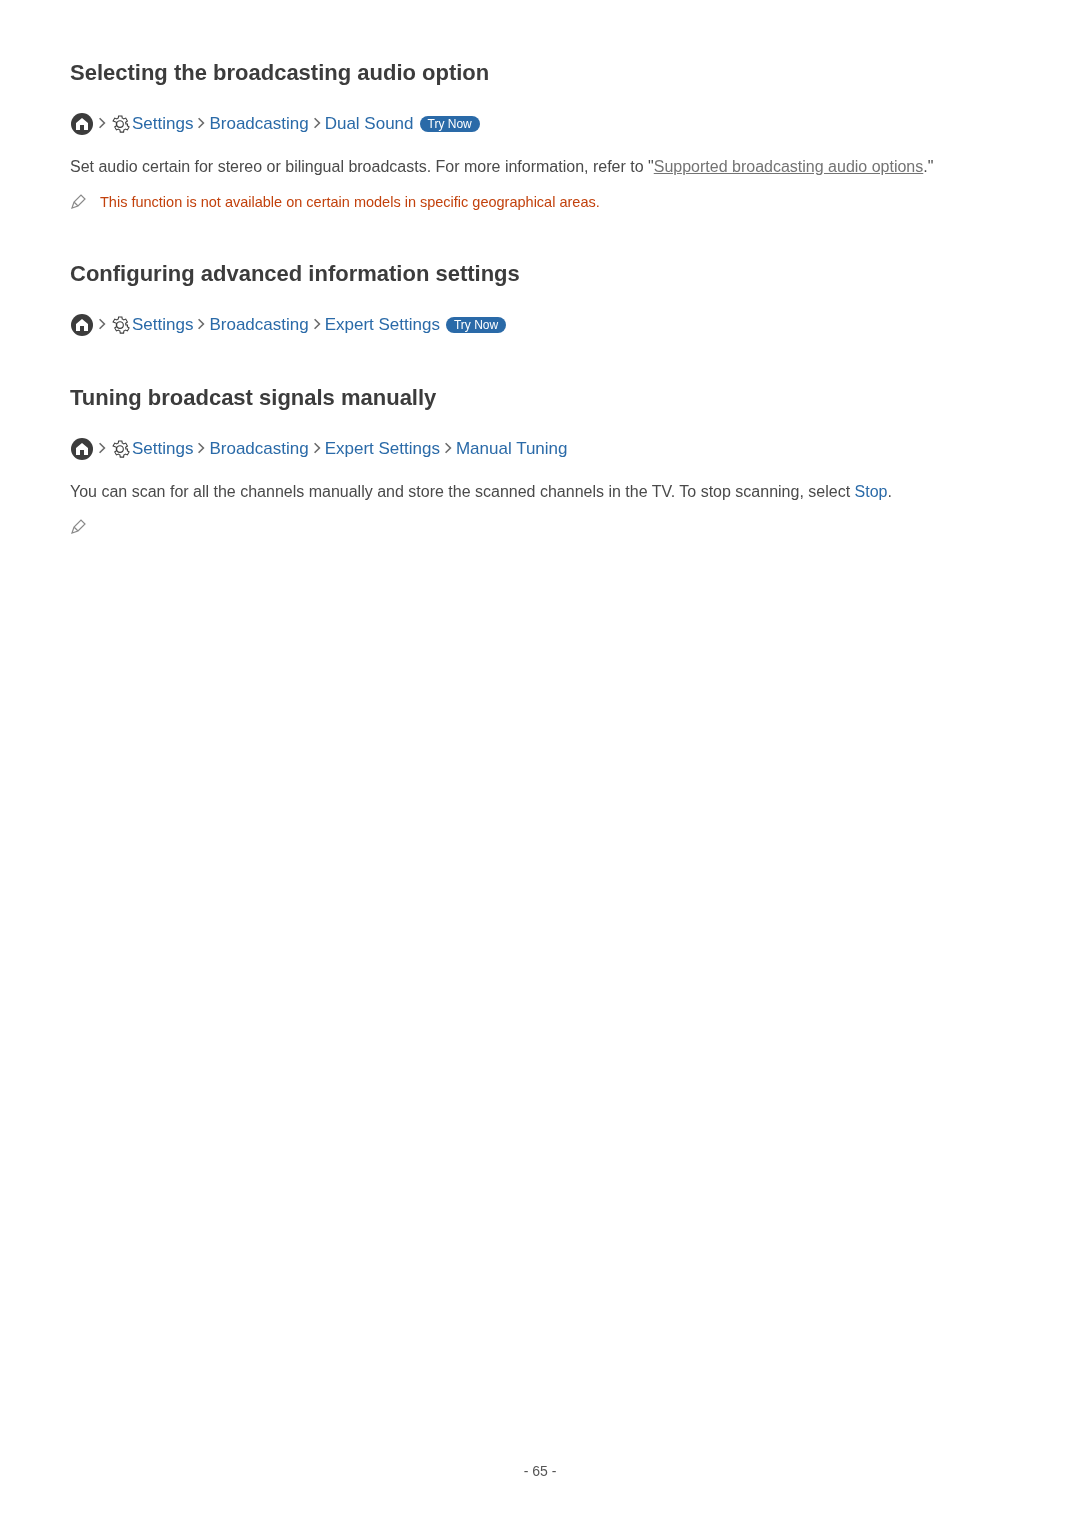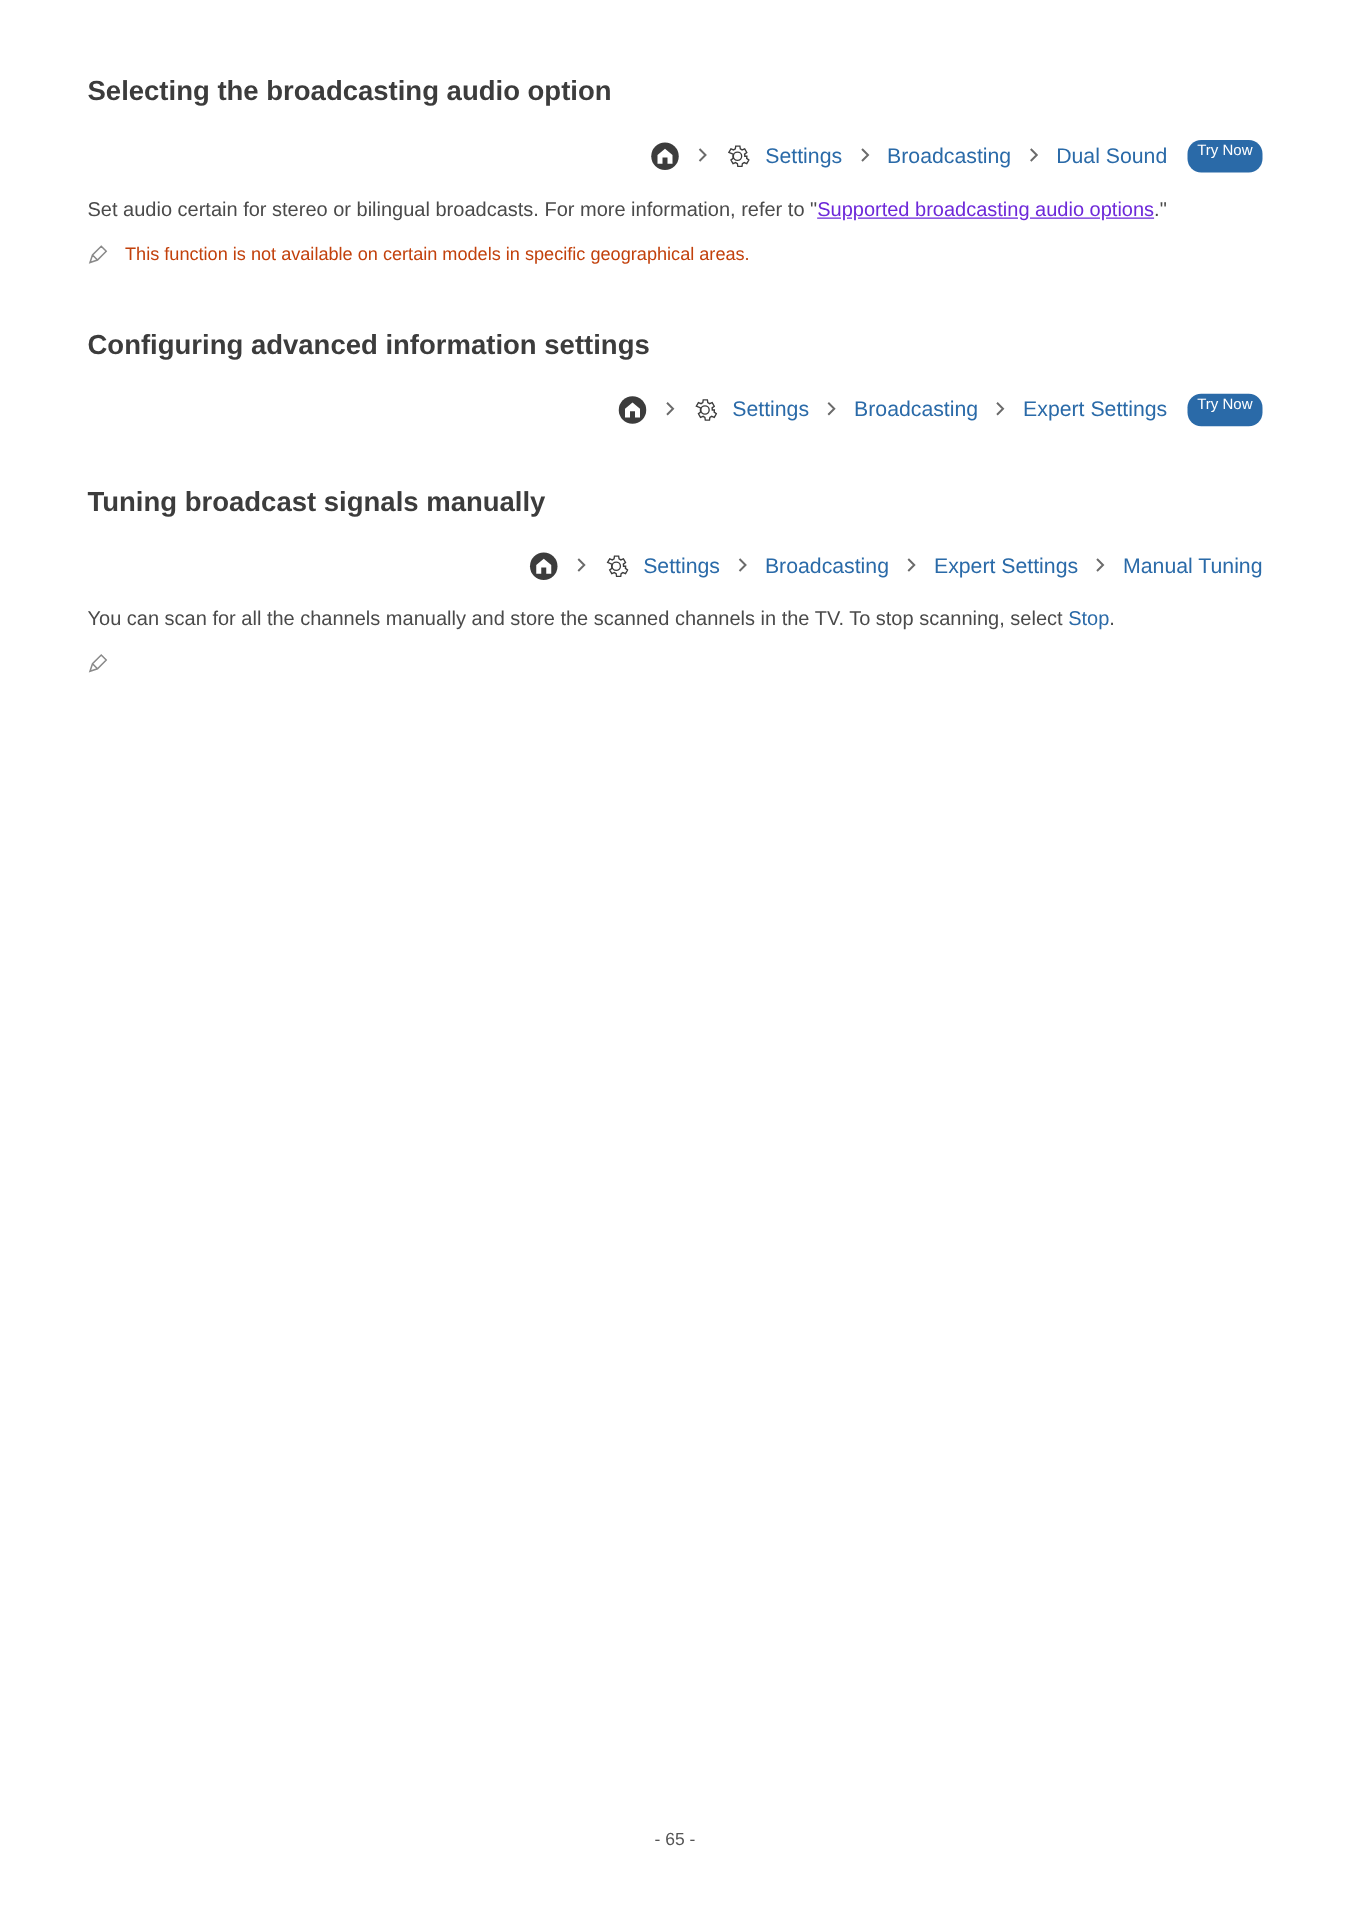--- a/index.html
+++ b/index.html
@@ -16,23 +16,22 @@
   .section-heading {
     font-size: 22px;
     font-weight: 700;
     color: #3c3c3c;
     margin-bottom: 26px;
   }
   .breadcrumb {
     display: flex;
     align-items: center;
     flex-wrap: wrap;
-    gap: 12px;
+    gap: 2px;
     margin-bottom: 18px;
-    justify-content: flex-end;
   }
   .home-icon {
     width: 24px;
     height: 24px;
     display: inline-flex;
     align-items: center;
     justify-content: center;
   }
   .gear-icon {
     width: 20px;
@@ -51,32 +50,32 @@
     font-size: 17px;
     font-weight: 400;
   }
   .try-now {
     display: inline-flex;
     align-items: center;
     background: #2a6aa8;
     color: #ffffff;
     border-radius: 11px;
     font-size: 12px;
-    padding: 1px 8px 11px 8px;
+    padding: 1px 8px 1px 8px;
     margin-left: 4px;
   }
   .body-text {
     font-size: 16px;
     color: #4a4a4a;
     line-height: 1.6;
     margin-bottom: 12px;
   }
   .underline-link {
     text-decoration: underline;
-    color: #6d28d9;
+    color: #737373;
   }
   .stop-link {
     color: #2a6aa8;
   }
   .note-row {
     display: flex;
     align-items: flex-start;
     gap: 14px;
     margin-top: 8px;
   }

